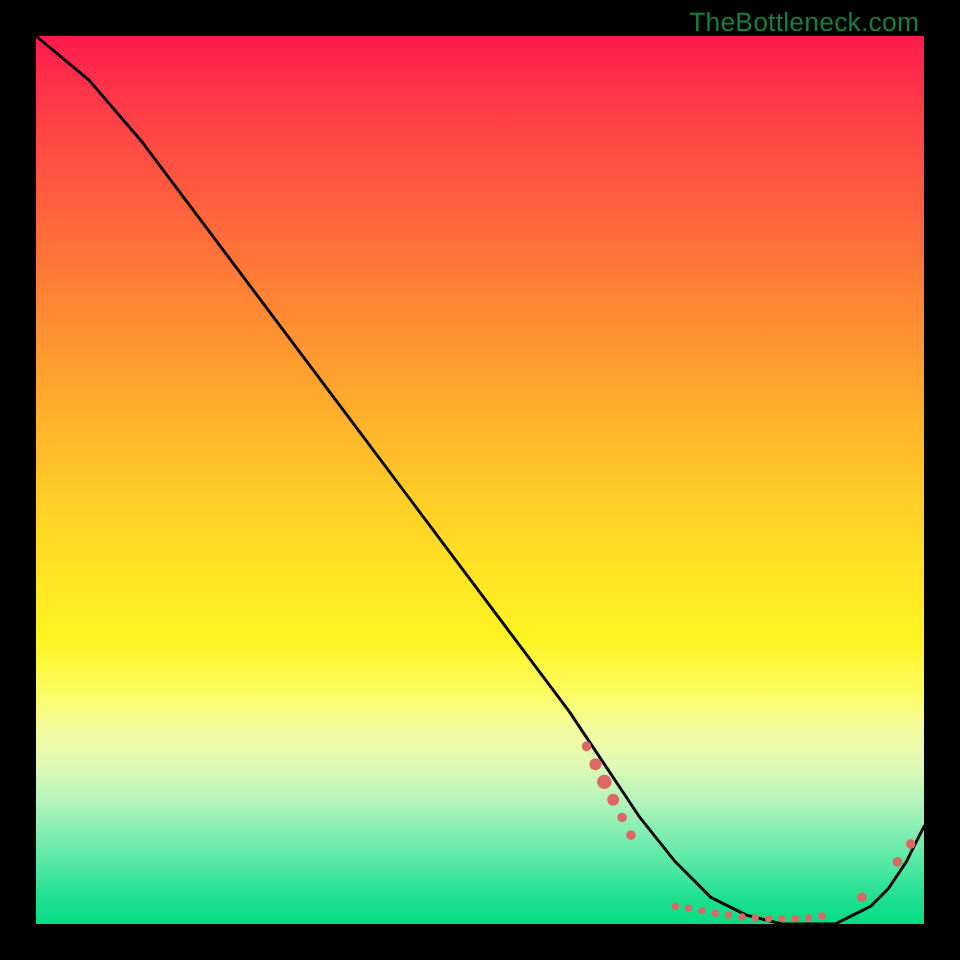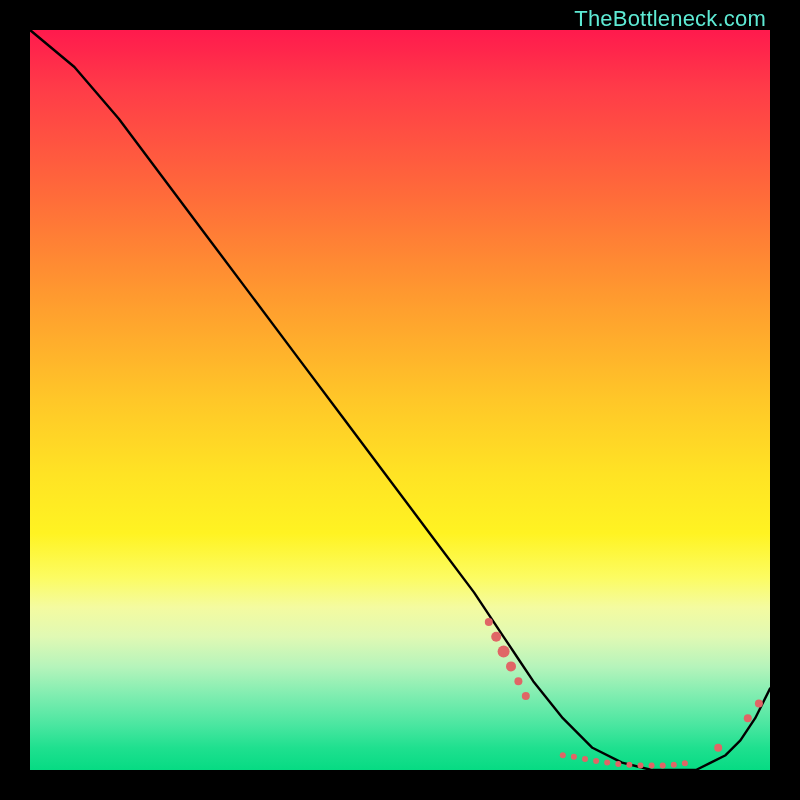--- a/index.html
+++ b/index.html
@@ -40,21 +40,21 @@
       #7eedb0 90%,
       #49e6a0 94%,
       #1fe08f 97%,
       #06db83 100%
     );
   }
   .watermark {
     position: absolute;
     top: 6px;
     right: 34px;
-    color: #5eead4;
+    color: #15803d;
     font-size: 22px;
     letter-spacing: 0.2px;
     user-select: none;
   }
   svg.overlay {
     position: absolute;
     left: 0;
     top: 0;
     width: 740px;
     height: 740px;

